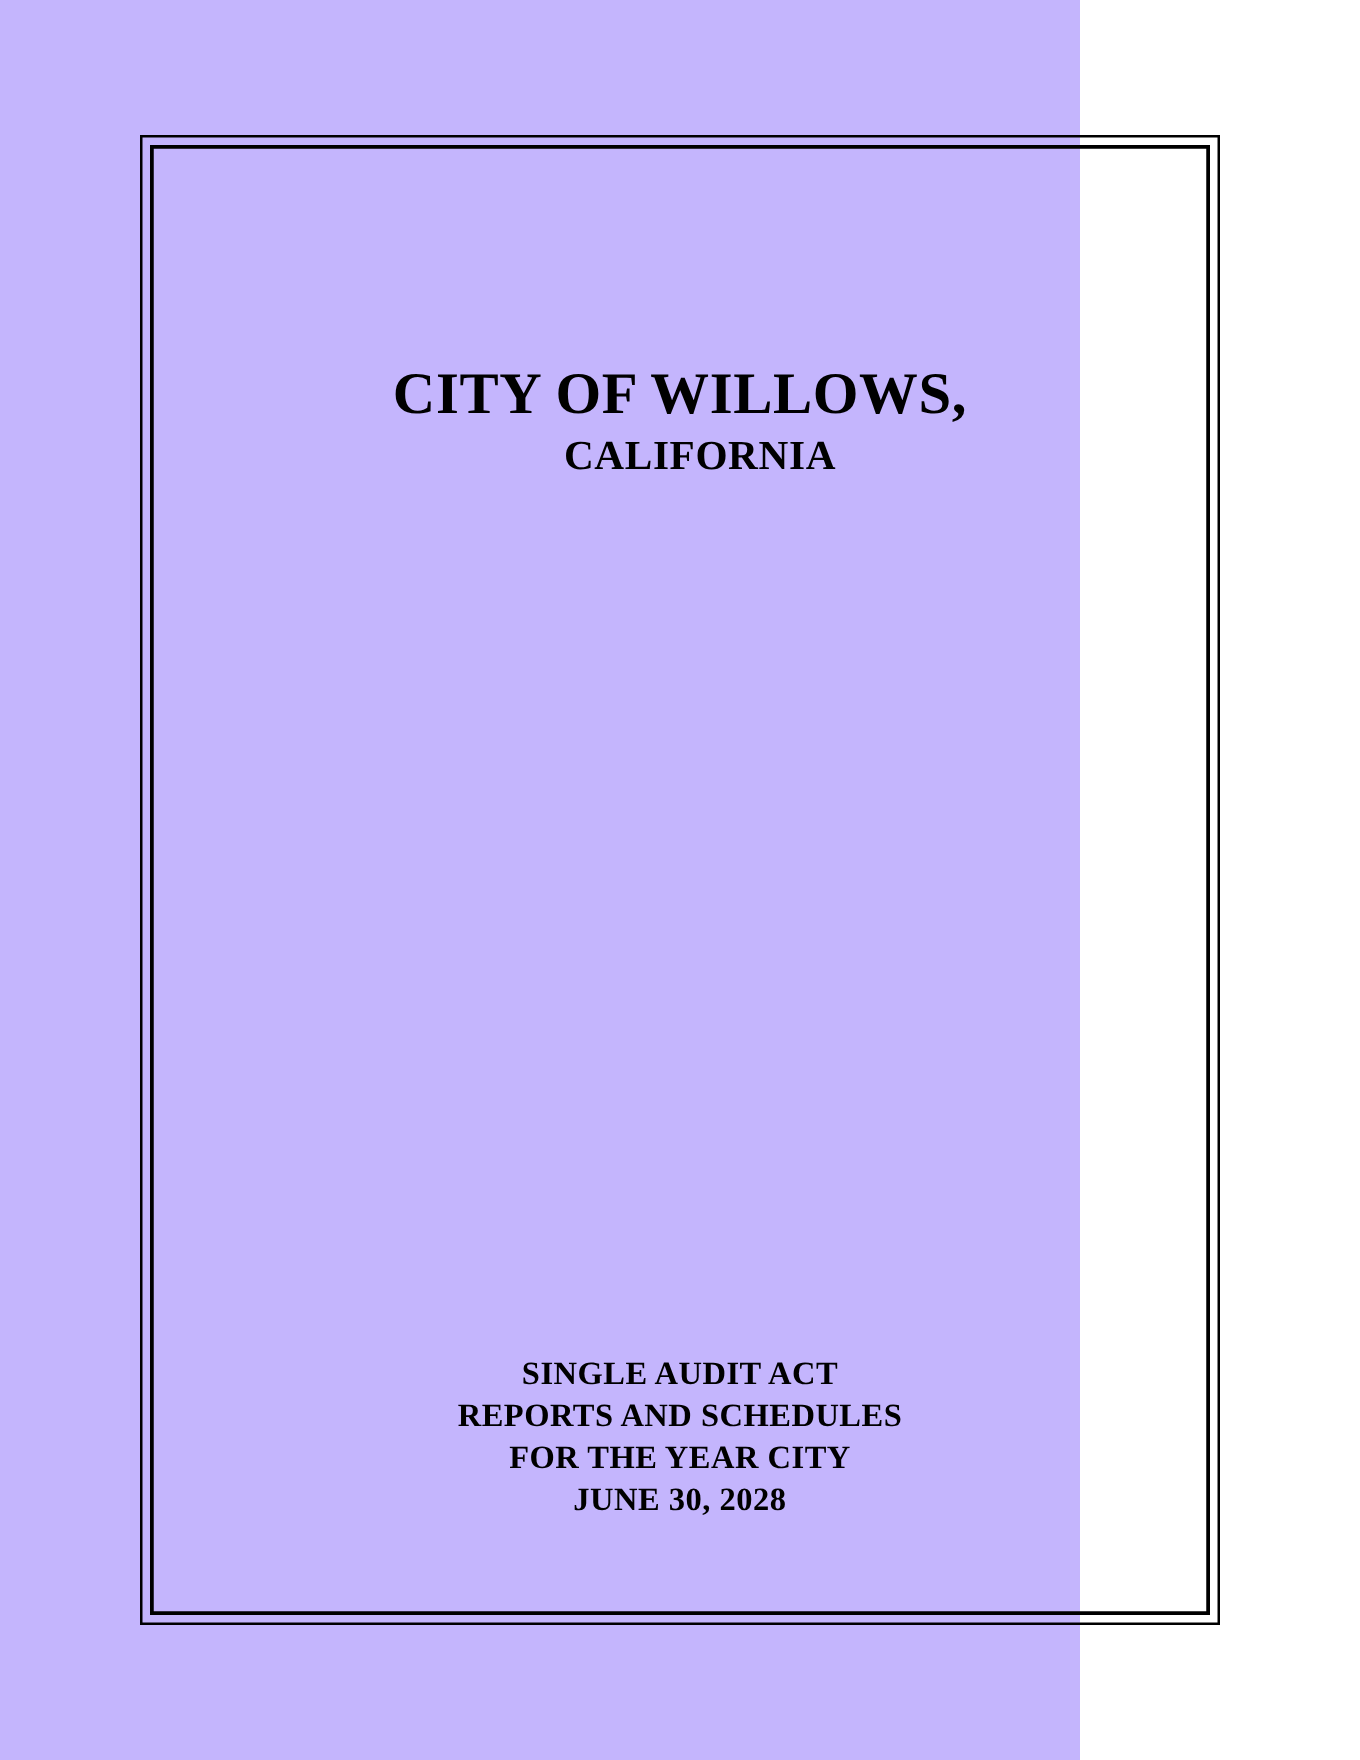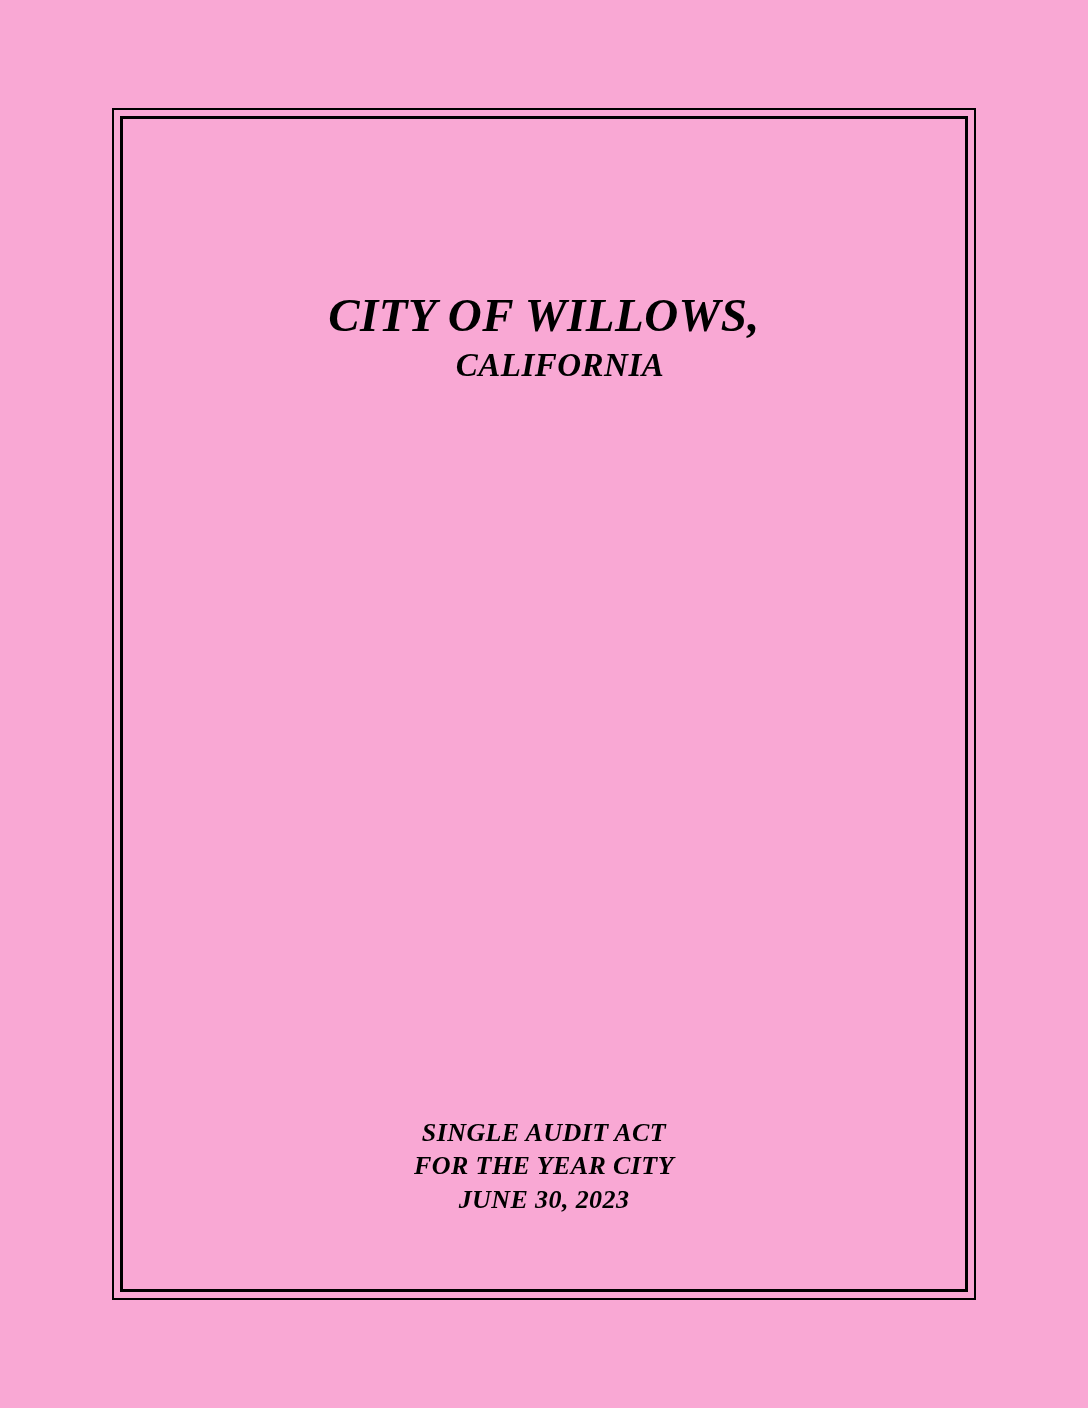--- a/index.html
+++ b/index.html
@@ -13,24 +13,23 @@
     font-family: "Liberation Serif", serif;
     color: #000000;
     position: relative;
     overflow: hidden;
   }
 
   .page {
     position: absolute;
     top: 0;
     left: 0;
-    width: 1088px;
+    width: 864px;
     height: 1408px;
-    background: #f9a8d4;
-    font-style: italic;
+    background: #c4b5fd;
   }
 
   
   .frame-outer {
     position: absolute;
     left: 112px;
     top: 108px;
     width: 864px;
     height: 1192px;
     border: 2px solid #000000;
@@ -100,20 +99,21 @@
     <div class="frame-inner">
       <div class="content">
 
         <div class="title-block">
           <div class="title-main">CITY OF WILLOWS,</div>
           <div class="title-sub">CALIFORNIA</div>
         </div>
 
         <div class="footer-block">
           <div class="footer-line">SINGLE AUDIT ACT</div>
+          <div class="footer-line">REPORTS AND SCHEDULES</div>
           <div class="footer-line">FOR THE YEAR CITY</div>
-          <div class="footer-line">JUNE 30, 2023</div>
+          <div class="footer-line">JUNE 30, 2028</div>
         </div>
 
       </div>
     </div>
   </div>
 </div>
 
 </body></html>

